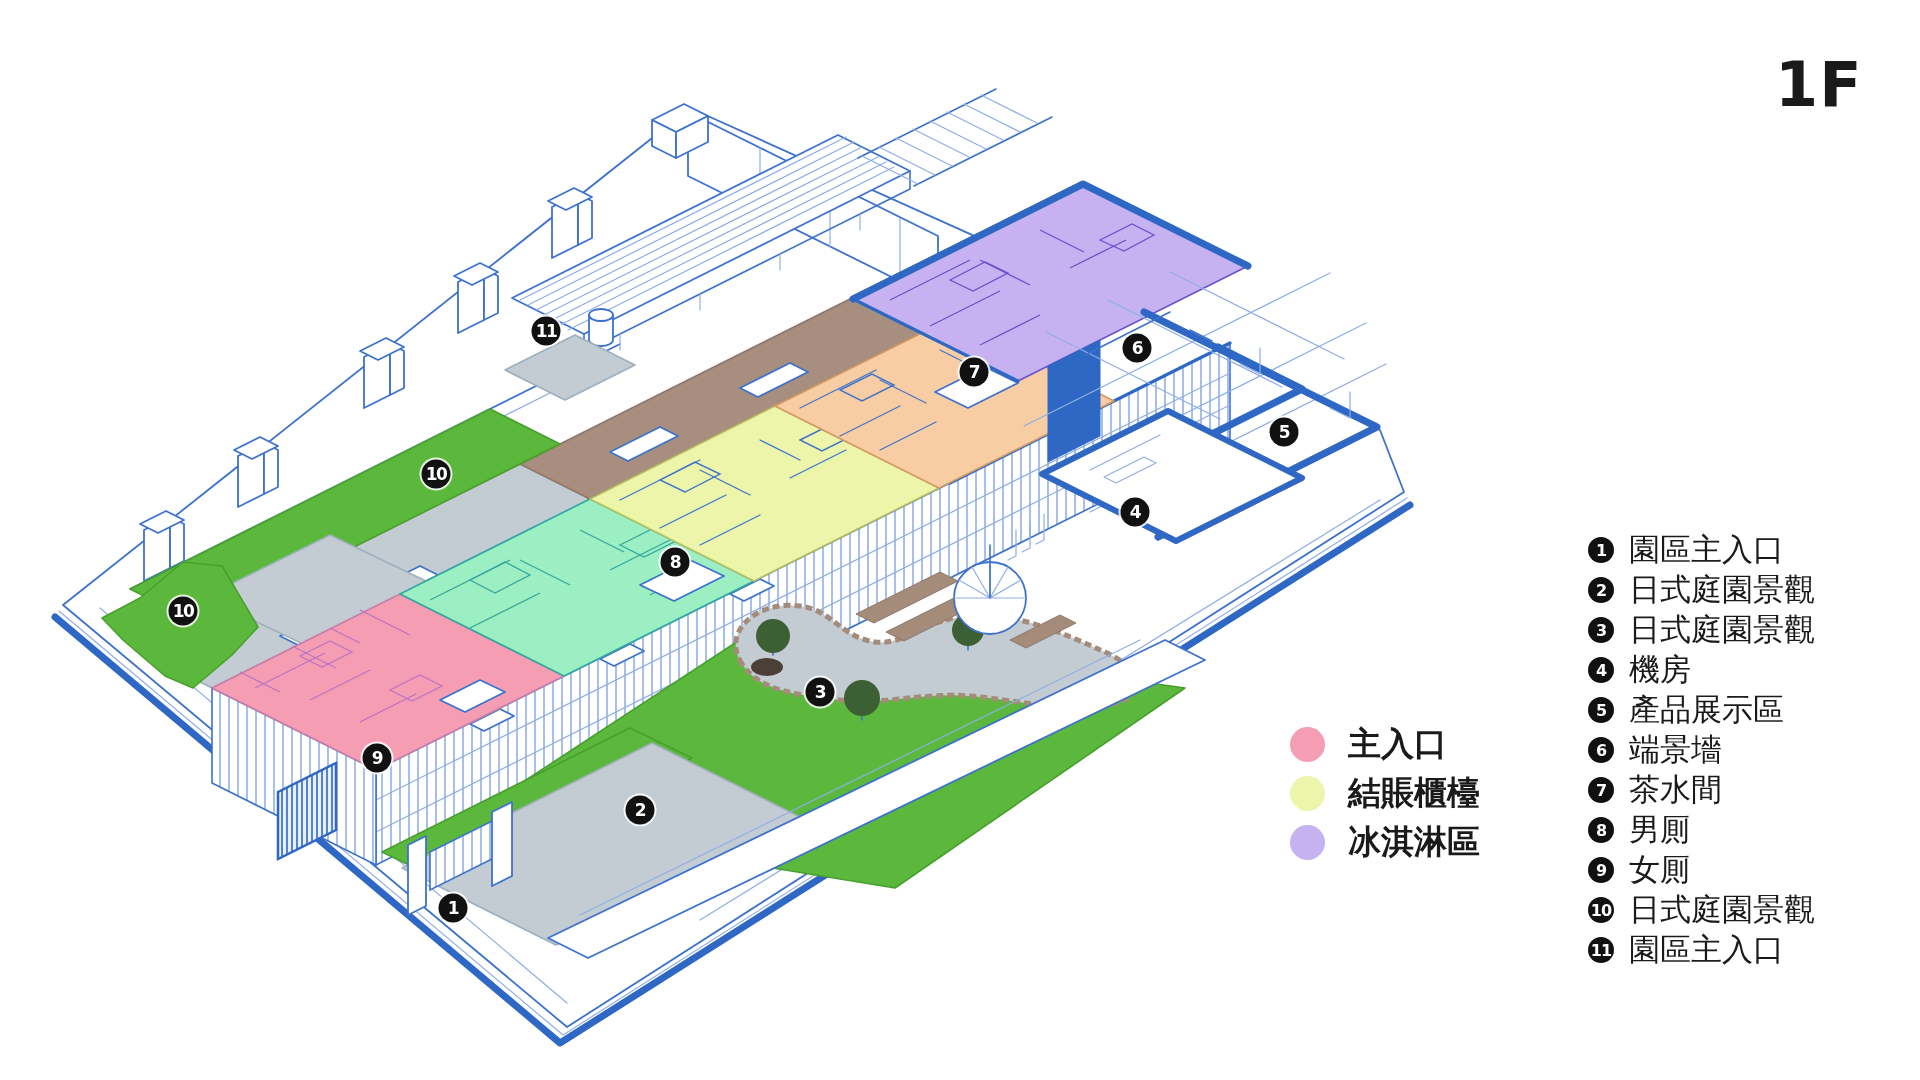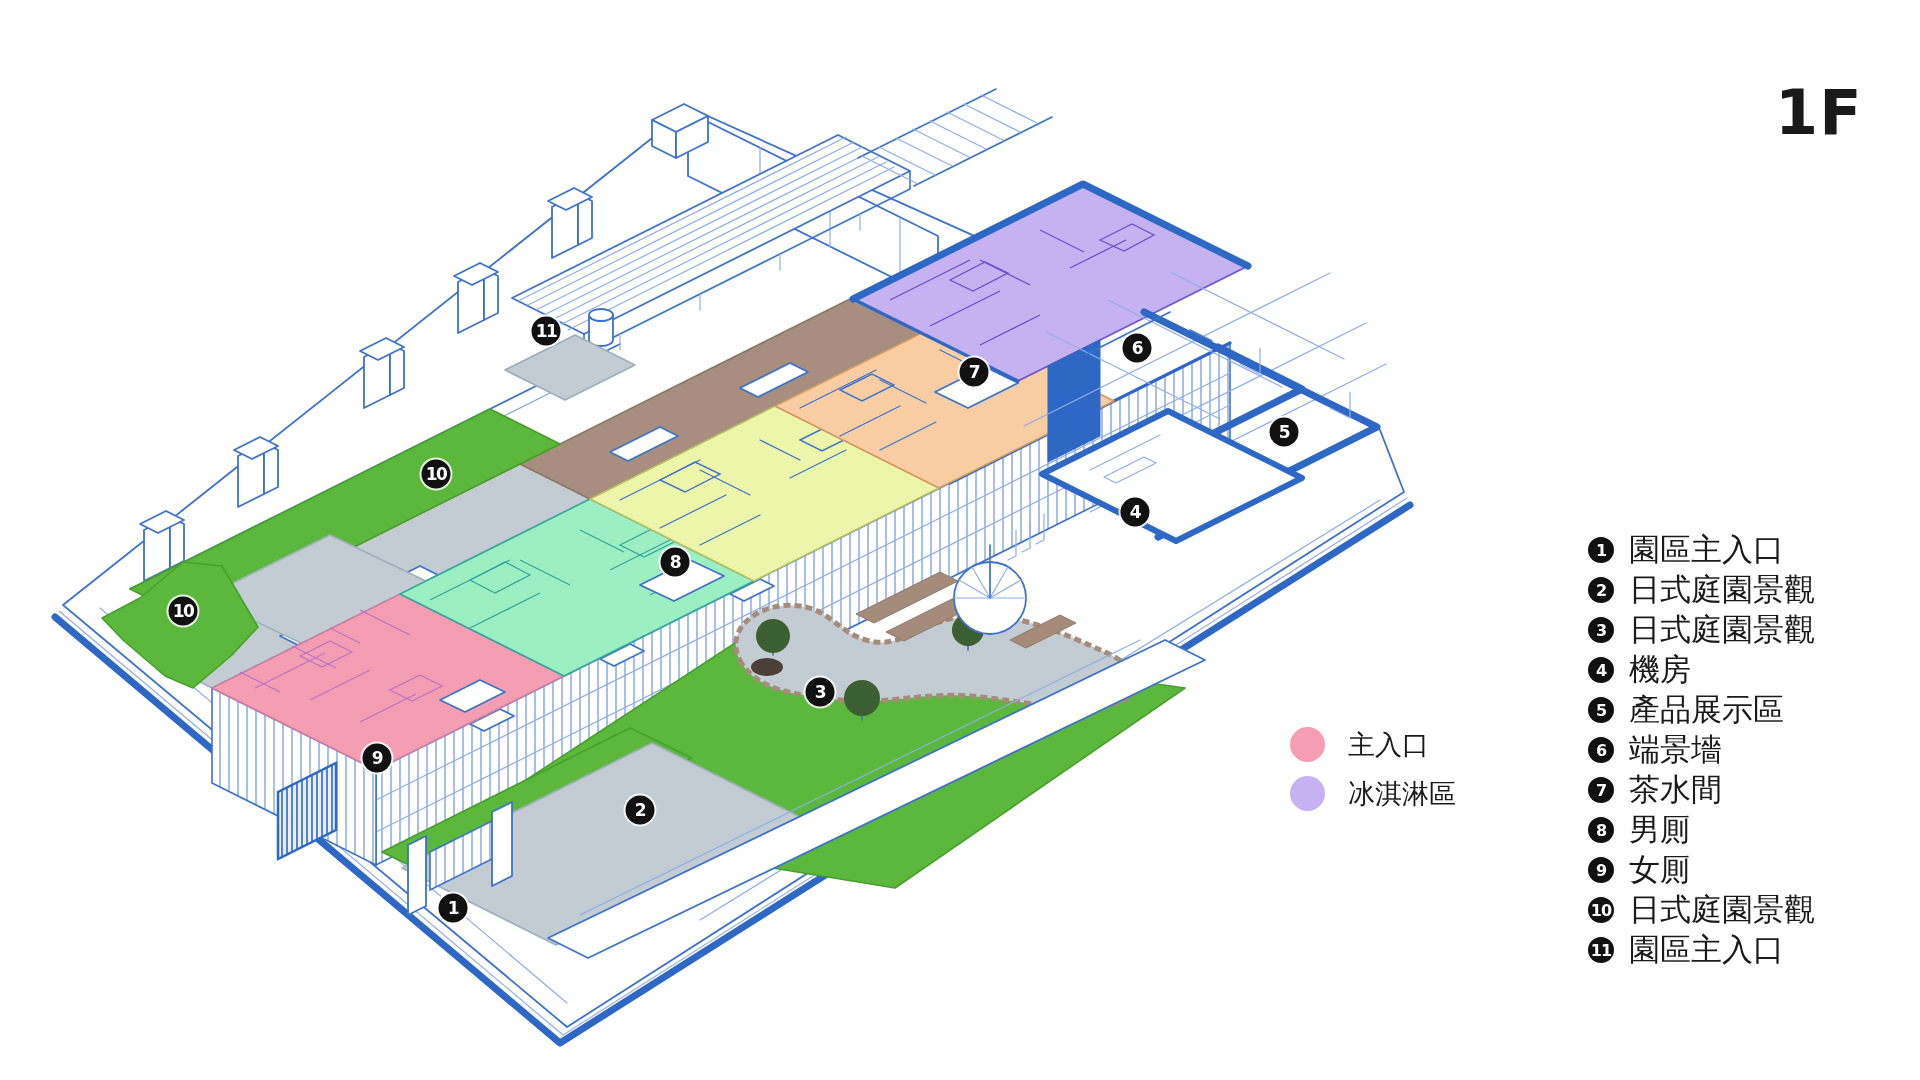--- a/index.html
+++ b/index.html
@@ -25,28 +25,28 @@
   
   .marker{
     position:absolute;width:29px;height:29px;border-radius:50%;
     background:#111111;color:#fff;display:flex;align-items:center;justify-content:center;
     transform:translate(-50%,-50%);
     box-shadow:0 0 0 2px rgba(255,255,255,.85);
   }
   .marker span{font-size:17px;font-weight:bold;letter-spacing:-1.5px;line-height:1;}
   
   .floor-title{
-    position:absolute;left:1775px;top:76px;font-size:62px;font-weight:600;
+    position:absolute;left:1775px;top:48px;font-size:62px;font-weight:600;
     letter-spacing:1px;color:#1a1a1a;
   }
   
   .zone-legend{position:absolute;left:1290px;top:720px;display:flex;flex-direction:column;}
   .zone-legend .row{display:flex;align-items:center;height:49px;}
   .zone-legend .dot{width:35px;height:35px;border-radius:50%;flex:0 0 35px;}
-  .zone-legend .lbl{margin-left:23px;font-size:27px;color:#1a1a1a;white-space:nowrap;}
+  .zone-legend .lbl{margin-left:23px;font-size:33px;color:#1a1a1a;white-space:nowrap;font-weight:bold;}
   
   .num-legend{position:absolute;left:1588px;top:530px;display:flex;flex-direction:column;}
   .num-legend .row{display:flex;align-items:center;height:40px;}
   .num-legend .cir{
     width:26px;height:26px;border-radius:50%;background:#111;color:#fff;flex:0 0 26px;
     display:flex;align-items:center;justify-content:center;font-size:16px;font-weight:bold;letter-spacing:-1px;
   }
   .num-legend .lbl{margin-left:15px;font-size:31px;color:#1a1a1a;white-space:nowrap;}
 </style>
 </head>
@@ -339,20 +339,24 @@
   <div class="floor-title">1F</div>
 
   <div class="zone-legend">
 
       <div class="row">
         <div class="dot" style="background: rgb(245, 158, 179);"></div>
         <div class="lbl">主入口</div>
       </div>
 
 
+      <div class="row">
+        <div class="dot" style="background: rgb(237, 245, 171);"></div>
+        <div class="lbl">結賬櫃檯</div>
+      </div>
 
 
       <div class="row">
         <div class="dot" style="background: rgb(198, 178, 241);"></div>
         <div class="lbl">冰淇淋區</div>
       </div>
     </div>
 
   <div class="num-legend">
 

